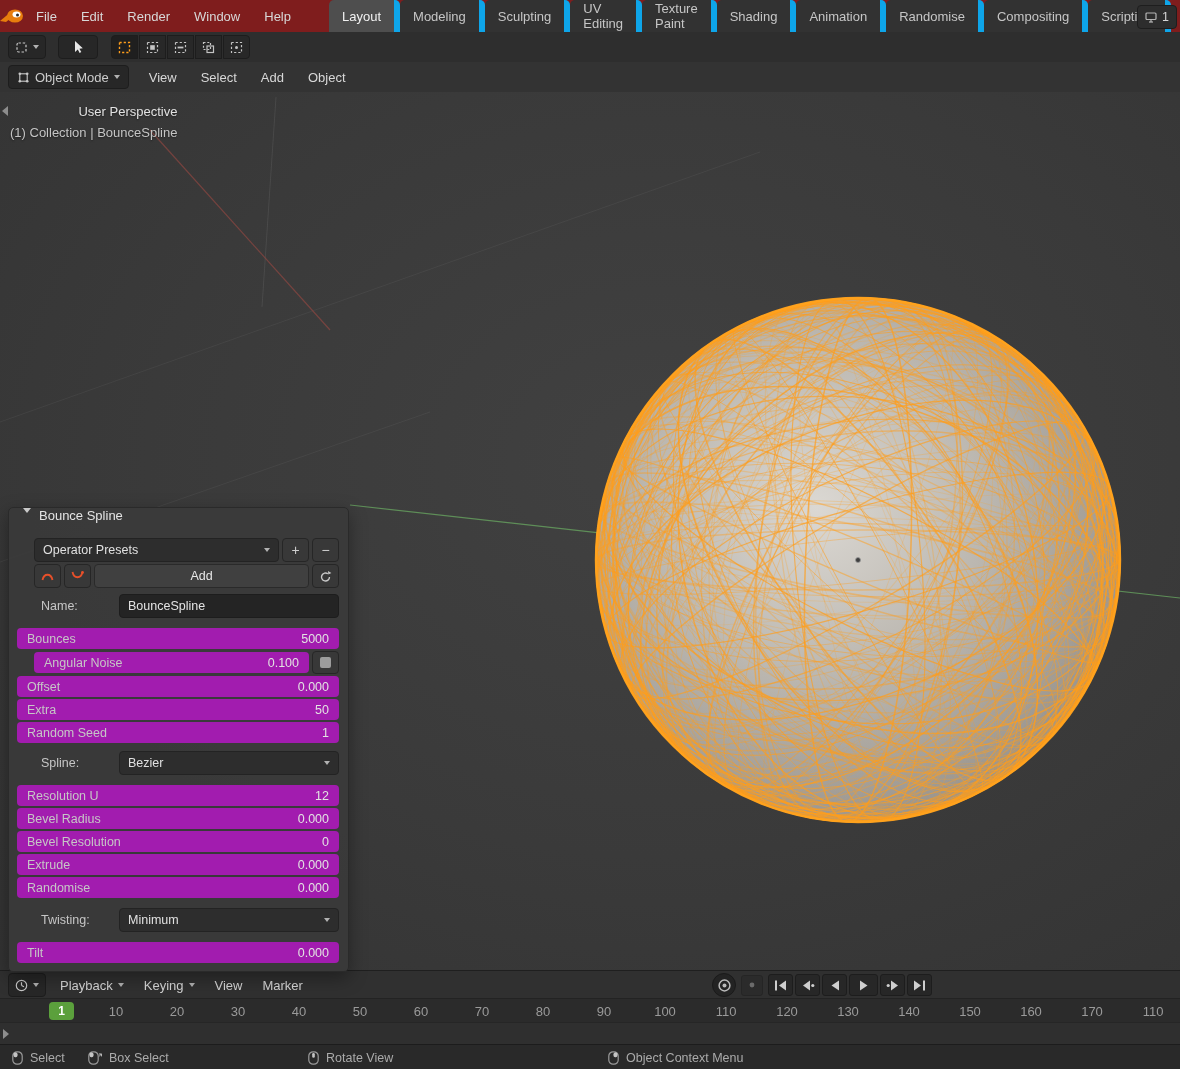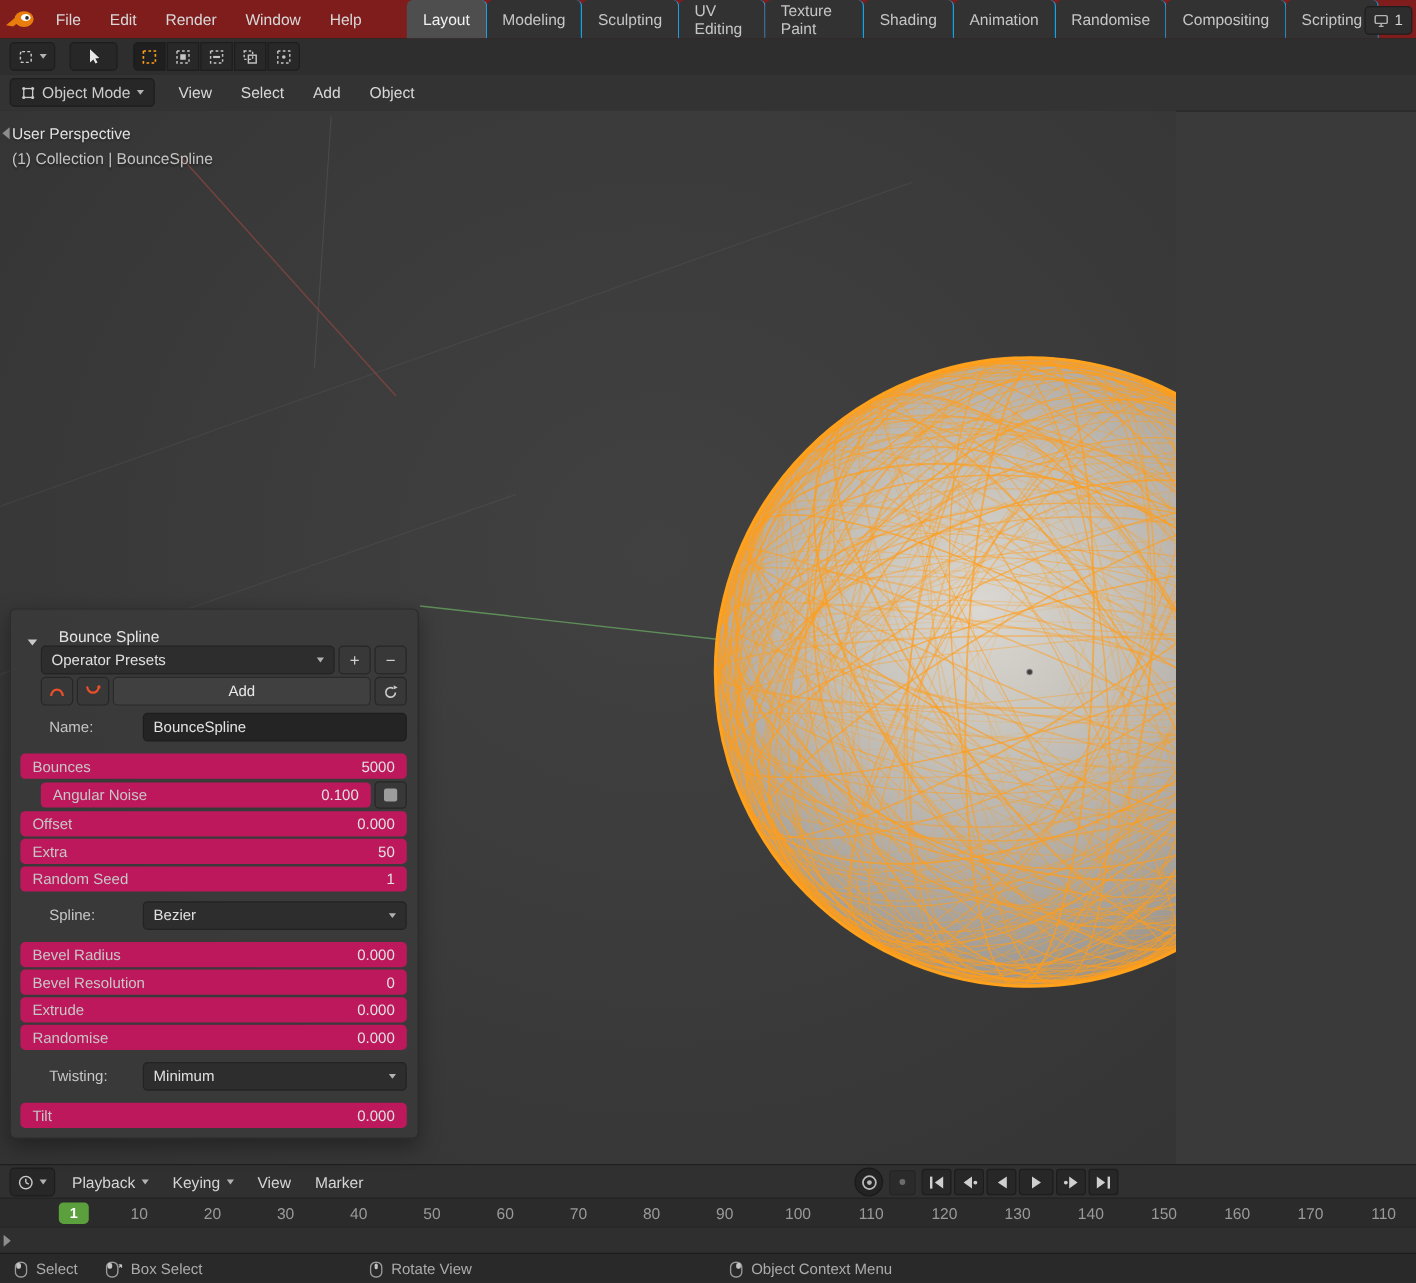--- a/index.html
+++ b/index.html
@@ -6,21 +6,21 @@
   .app{position:relative;width:1180px;height:1069px;overflow:hidden;background:#3a3a3a;
        font-family:"Liberation Sans",sans-serif;font-size:13px;color:#ccc;user-select:none;}
   svg{display:block;}
 
   
   .topbar{position:absolute;top:0;left:0;right:0;height:32px;background:#7f1d1d;border-bottom:1px solid #1b1b1b;display:flex;align-items:stretch;}
   .logo{width:36px;display:flex;align-items:center;justify-content:center;}
   .menubar{display:flex;align-items:stretch;}
   .menu-item{display:flex;align-items:center;padding:0 12px;color:#d8d8d8;}
   .tabs{display:flex;align-items:stretch;margin-left:26px;}
-  .tab{display:flex;align-items:center;padding:0 13px;background:#323232;border-right:1px solid #0ea5e9;color:#c6c6c6;border-radius:5px 5px 0 0;}
+  .tab{display:flex;align-items:center;padding:0 13px;background:#323232;border-right:6px solid #0ea5e9;color:#c6c6c6;border-radius:5px 5px 0 0;}
   .tab.active{background:#4e4e4e;color:#f1f1f1;}
   .tab-plus{display:flex;align-items:center;padding:0 11px;color:#c9c9c9;font-size:15px;}
   .topbar-badge{position:absolute;right:3px;top:5px;height:22px;display:flex;align-items:center;gap:5px;background:#2d2d2d;border:1px solid #1e1e1e;border-radius:4px;padding:0 7px;color:#d5d5d5;font-size:12.5px;}
 
   
   .toolsrow{position:absolute;top:32px;left:0;right:0;height:30px;background:#2e2e2e;border-bottom:1px solid #232323;display:flex;align-items:center;}
   .ibtn{height:22px;background:#272727;border:1px solid #1d1d1d;border-radius:4px;display:flex;align-items:center;justify-content:center;gap:5px;padding:0 6px;}
   .tool-dd{margin-left:8px;}
   .cursor-btn{margin-left:12px;width:26px;}
   .mode-group{display:flex;margin-left:13px;gap:1px;}
@@ -34,34 +34,34 @@
   .pair .ibtn{border-radius:0;}
   .pair .ibtn:first-child{border-radius:4px 0 0 4px;}
   .pair .ibtn:last-child{border-radius:0 4px 4px 0;}
 
   
   .vp-header{position:absolute;top:62px;left:0;right:0;height:30px;background:#333333;border-bottom:1px solid #262626;display:flex;align-items:center;}
   .mode-dd{margin-left:8px;padding:0 8px;}
   .vph-menu{display:flex;align-items:center;padding:0 12px;color:#d8d8d8;}
 
   
-  .viewport{position:absolute;top:92px;left:0;width:980px;height:878px;overflow:hidden;
-            background:radial-gradient(ellipse at 56% 42%, #414141 0%, #3a3a3a 55%, #333333 100%);}
+  .viewport{position:absolute;top:92px;left:0;width:1180px;height:878px;overflow:hidden;
+            background:radial-gradient(ellipse at 56% 42%, #414141 0%, #3a3a3a 55%, #333333 100%);text-align:right;}
   .vp-overlay{position:absolute;left:10px;top:9px;line-height:21px;text-shadow:0 1px 2px rgba(0,0,0,.45);}
   .vp-line1{color:#e2e2e2;font-size:13px;}
   .vp-line2{color:#c4c4c4;font-size:13px;}
   .edge-chev-left{position:absolute;left:2px;top:14px;width:0;height:0;border-top:5px solid transparent;border-bottom:5px solid transparent;border-right:6px solid #8d8d8d;}
 
   
   .op-panel{position:absolute;left:8px;top:507px;width:322px;background:rgba(58,58,58,0.97);
             border:1px solid #2a2a2a;border-radius:5px;box-shadow:0 6px 18px rgba(0,0,0,.35);
             padding:0 9px 8px 8px;font-size:12.5px;z-index:5;}
-  .op-header{height:30px;display:flex;align-items:flex-end;gap:18px;color:#e4e4e4;padding-left:6px;font-size:13px;}
+  .op-header{height:30px;display:flex;align-items:flex-start;gap:8px;color:#e4e4e4;padding-left:6px;font-size:13px;}
   .tri-down{width:0;height:0;border-left:4.5px solid transparent;border-right:4.5px solid transparent;border-top:5.5px solid #c9c9c9;}
-  .prow{height:21px;background:#be185d;border-radius:4px;display:flex;align-items:center;margin-bottom:2px;}
+  .prow{height:21px;background:#a21caf;border-radius:4px;display:flex;align-items:center;margin-bottom:2px;}
   .prow .lbl{flex:1;padding-left:10px;color:#c6c6c6;}
   .prow .val{padding-right:10px;color:#e2e2e2;}
   .lrow{display:flex;align-items:center;margin-bottom:2px;margin-left:17px;}
   .flabel{width:78px;padding-left:7px;color:#c6c6c6;}
   .dd{flex:1;height:22px;background:#2d2d2d;border:1px solid #232323;border-radius:4px;display:flex;align-items:center;padding:0 8px;color:#e0e0e0;}
   .dd .ddtext{flex:1;}
   .textfield{flex:1;height:22px;background:#242424;border:1px solid #1d1d1d;border-radius:4px;display:flex;align-items:center;padding:0 8px;color:#e3e3e3;}
   .smallbtn{width:25px;height:22px;background:#383838;border:1px solid #262626;border-radius:4px;display:flex;align-items:center;justify-content:center;color:#d0d0d0;margin-left:3px;flex:none;font-size:14px;}
   .addbtn{flex:1;height:22px;background:#404040;border:1px solid #2a2a2a;border-radius:4px;display:flex;align-items:center;justify-content:center;color:#e8e8e8;margin:0 3px;}
   .decor-sq{width:11px;height:11px;background:#9c9c9c;border-radius:2px;}
@@ -542,20 +542,24 @@
     <div class="lrow">
       <span class="flabel">Spline:</span>
       <div class="dd">
         <span class="ddtext">Bezier</span>
         <span class="chev"></span>
       </div>
     </div>
 
     <div class="gap8"></div>
     <div class="prow">
+      <span class="lbl">Resolution U</span>
+      <span class="val">12</span>
+    </div>
+    <div class="prow">
       <span class="lbl">Bevel Radius</span>
       <span class="val">0.000</span>
     </div>
     <div class="prow">
       <span class="lbl">Bevel Resolution</span>
       <span class="val">0</span>
     </div>
     <div class="prow">
       <span class="lbl">Extrude</span>
       <span class="val">0.000</span>

